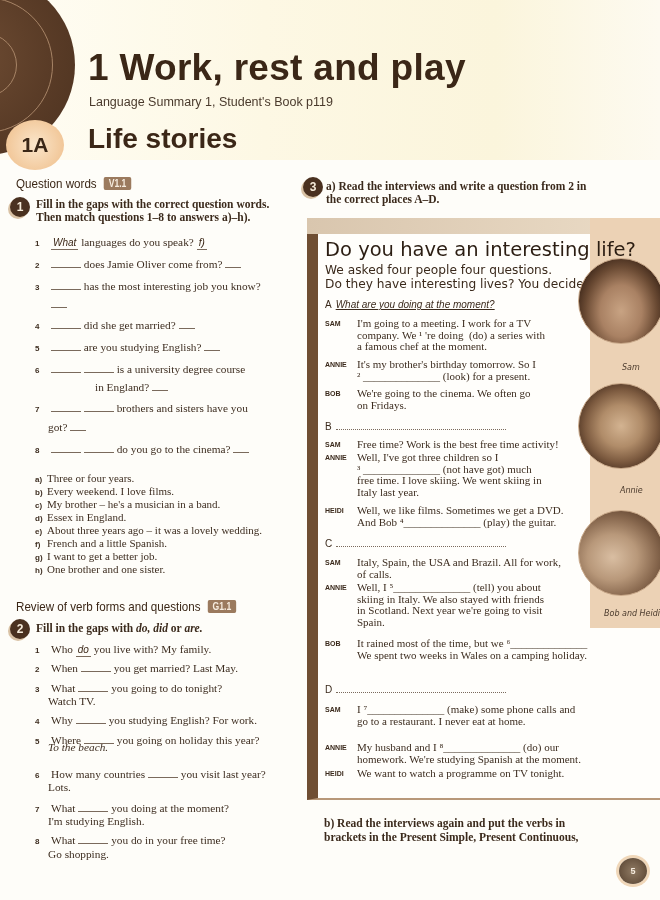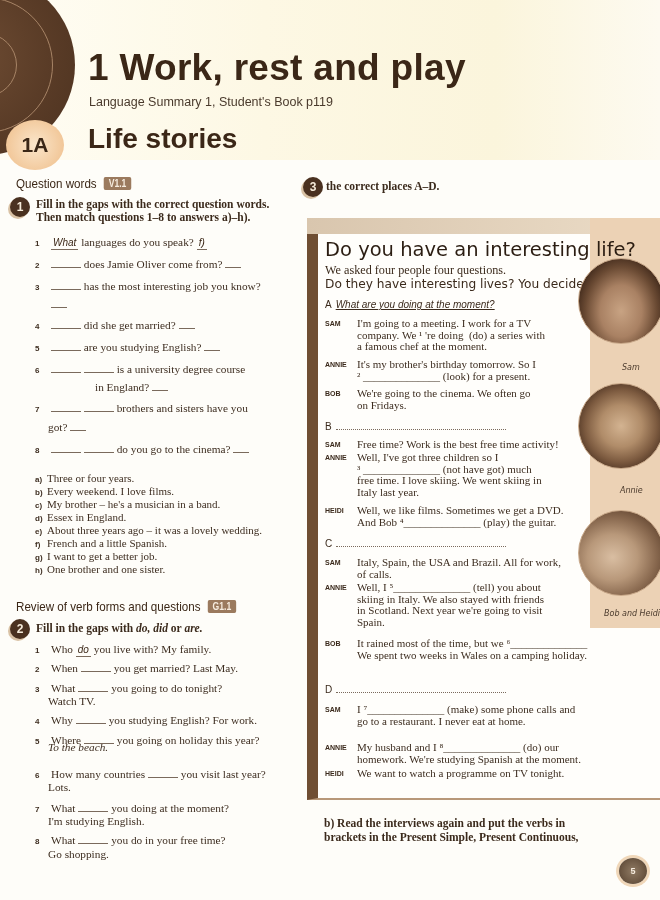--- a/index.html
+++ b/index.html
@@ -149,28 +149,29 @@
 <div class="line" style="left:48px; top:741px;font-style:italic;">To the beach.</div>
 <div class="line" style="left:35px; top:768px;"><span class="n">6</span><span>How many countries</span> <span class="gap"></span> <span>you visit last year?</span></div>
 <div class="line" style="left:48px; top:781px;">Lots.</div>
 <div class="line" style="left:35px; top:802px;"><span class="n">7</span><span>What</span> <span class="gap"></span> <span>you doing at the moment?</span></div>
 <div class="line" style="left:48px; top:815px;">I'm studying English.</div>
 <div class="line" style="left:35px; top:834px;"><span class="n">8</span><span>What</span> <span class="gap"></span> <span>you do in your free time?</span></div>
 <div class="line" style="left:48px; top:848px;">Go shopping.</div>
 
 <div class="ex-num" style="left:303px; top:177px;">3</div>
 <div class="instr" style="left:326px; top:180px;">
+  <div>a) Read the interviews and write a question from 2 in</div>
   <div>the correct places A–D.</div>
 </div>
 
 <div class="panel"></div>
 <div class="panel-strip"></div>
 <div class="photo-col"></div>
 <div class="panel-title">Do you have an interesting life?</div>
-<div class="panel-sub" style="top:263px;font-family:Liberation Serif, serif;">We asked four people four questions.</div>
+<div class="panel-sub" style="top:263px;">We asked four people four questions.</div>
 <div class="panel-sub" style="top:277px;">Do they have interesting lives? You decide.</div>
 
 <div class="photo sam"></div>
 <div class="cap" style="left:622px; top:363px;">Sam</div>
 <div class="photo annie"></div>
 <div class="cap" style="left:620px; top:486px;">Annie</div>
 <div class="photo bob"></div>
 <div class="cap" style="left:604px; top:609px;">Bob and Heidi</div>
 
 <div class="qhead" style="top:299px;"><span>A</span><span class="q">What are you doing at the moment?</span></div>

